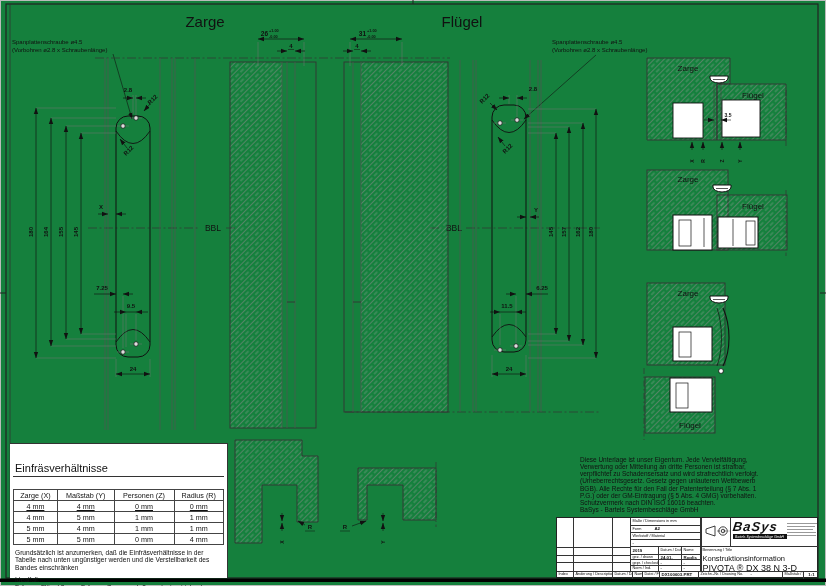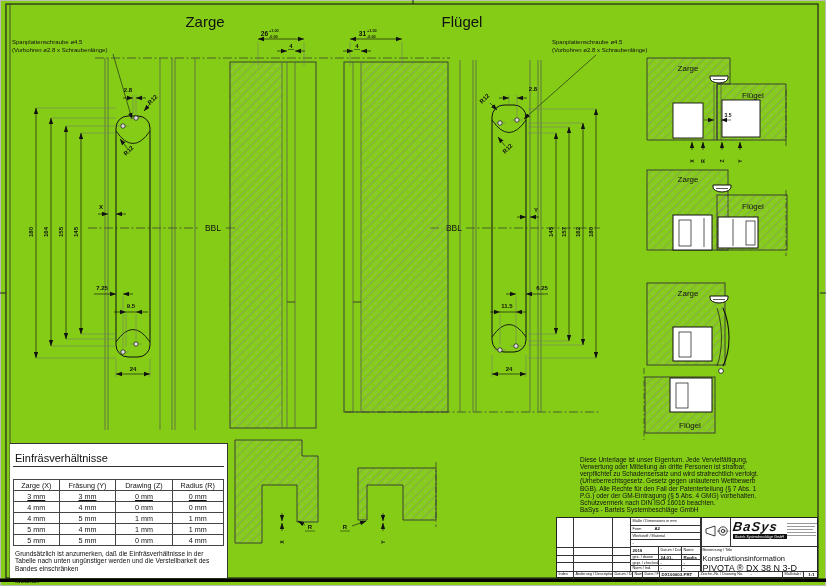--- a/index.html
+++ b/index.html
@@ -1,31 +1,31 @@
 <!DOCTYPE html>
 <html><head>
 <meta charset="utf-8">
 <style>
   html,body{margin:0;padding:0;background:#e8e8e8;}
-  #sheet{position:relative;width:826px;height:586px;background:#84cc16;overflow:hidden;
+  #sheet{position:relative;width:826px;height:586px;background:#15803d;overflow:hidden;
          font-family:"Liberation Sans",sans-serif;color:#111;}
   .abs{position:absolute;box-sizing:border-box;}
   svg text{font-family:"Liberation Sans",sans-serif;fill:#111;}
   .ttl{font-size:15px;}
   .lbl{font-size:8px;}
   .dim{font-size:6px;font-weight:bold;}
   .dim5{font-size:5px;font-weight:bold;}
   .d7{font-size:6.5px;font-weight:bold;}
   .tol{font-size:3.8px;font-weight:bold;}
   .note{font-size:6px;}
   .bbl{font-size:8.5px;}
 
   
   #table-block{left:10px;top:443px;width:218px;height:135px;border-top:1px solid #333;
-               border-right:1px solid #333;padding:7px 3px;background:#fff;}
+               border-right:1px solid #333;padding:17px 3px;background:#fff;}
   #table-block .t-title{font-size:11px;border-bottom:1px solid #333;padding:1px 2px 2px 2px;}
   #mill-table{width:100%;border-collapse:collapse;margin-top:12px;}
   #mill-table th,#mill-table td{border:0.8px solid #444;font-size:7.2px;font-weight:normal;
                text-align:center;padding:0.5px 0;height:9px;}
   #mill-table tbody tr:first-child td{text-decoration:underline;}
   .t-note{font-size:6.6px;line-height:1.12;margin-top:4px;padding:0 2px;}
   .t-note2{font-size:6.6px;line-height:1.12;margin-top:5px;padding:0 2px;}
 
   
   #legal{left:580px;top:456px;width:235px;font-size:6.5px;line-height:1.1;}
@@ -368,32 +368,26 @@
     <text class="dim5" x="385" y="542" text-anchor="middle" transform="rotate(-90 385 542)">Y</text>
   </g>
 </svg>
 
 <div id="table-block" class="abs">
   <div class="t-title">Einfräsverhältnisse</div>
   <table id="mill-table">
     <thead>
       <tr>
             <th>Zarge (X)</th>
-            <th>Fräsung (Y)</th>
-            <th>Drawing (Z)</th>
+            <th>Maßstab (Y)</th>
+            <th>Personen (Z)</th>
             <th>Radius (R)</th>
           </tr>
     </thead>
     <tbody>
-          <tr>
-        <td>3 mm</td>
-        <td>3 mm</td>
-        <td>0 mm</td>
-        <td>0 mm</td>
-      </tr>
           <tr>
         <td>4 mm</td>
         <td>4 mm</td>
         <td>0 mm</td>
         <td>0 mm</td>
       </tr>
           <tr>
         <td>4 mm</td>
         <td>5 mm</td>
         <td>1 mm</td>

